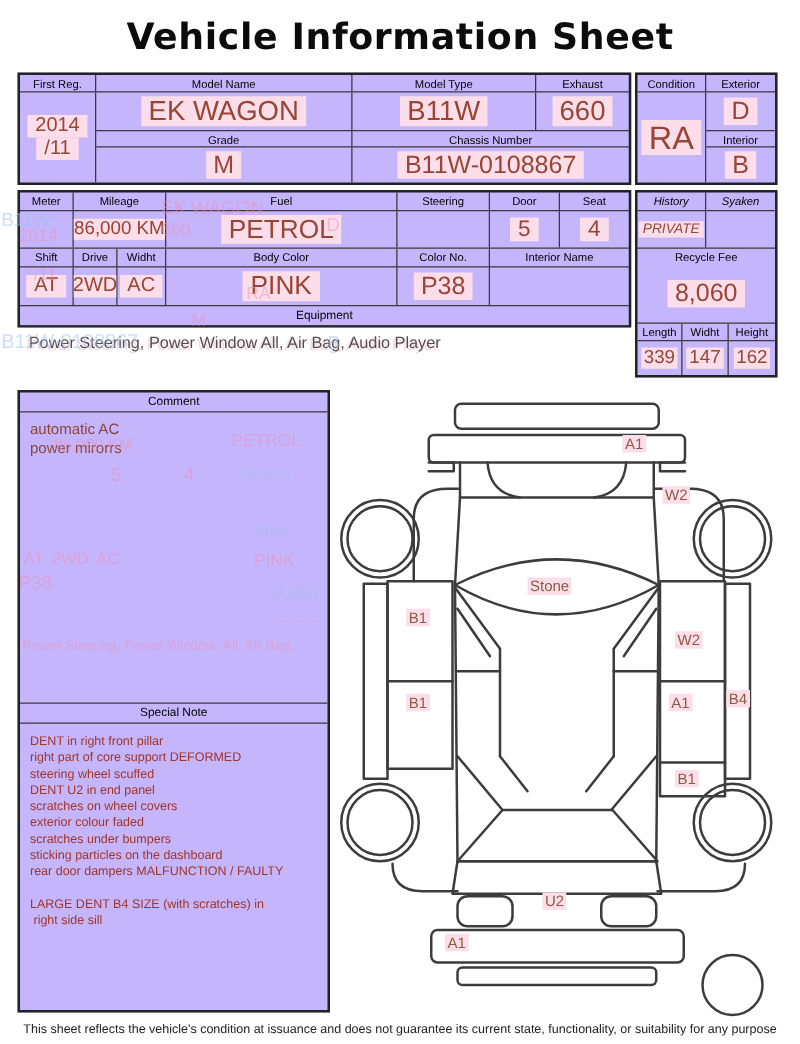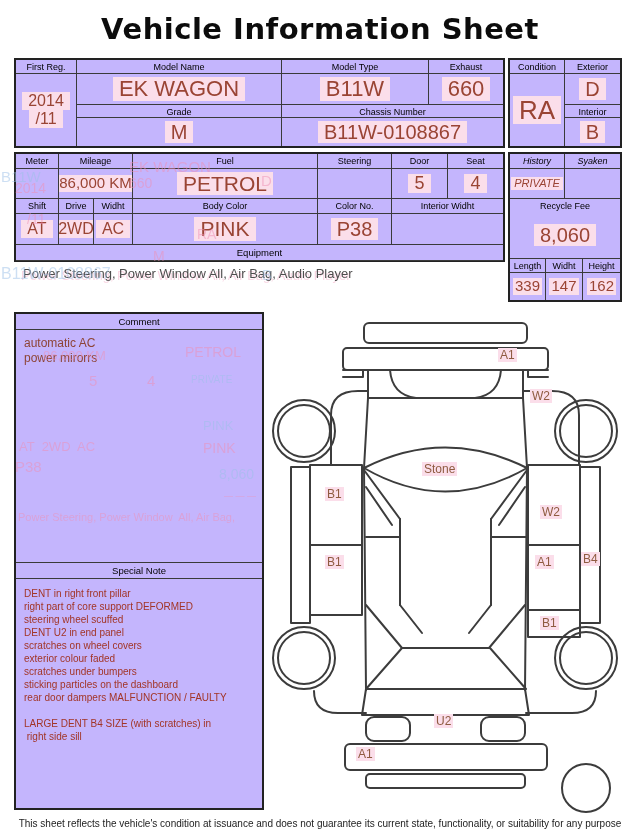--- a/index.html
+++ b/index.html
@@ -124,21 +124,21 @@
       <div class="val fs18">
           <span class="hl">4</span>
         </div>
     </div>
     <div class="grid bb" style="grid-template-columns:43px 35px 39px 185px 74px 111px;grid-template-rows:15px 30px;">
       <div class="hdr br">Shift</div>
       <div class="hdr br">Drive</div>
       <div class="hdr br">Widht</div>
       <div class="hdr br">Body Color</div>
       <div class="hdr br">Color No.</div>
-      <div class="hdr">Interior Widht</div>
+      <div class="hdr">Interior Name</div>
       <div class="val br fs16">
           <span class="hl">AT</span>
         </div>
       <div class="val br fs16">
           <span class="hl" style="padding:0 2px;">2WD</span>
         </div>
       <div class="val br fs16">
           <span class="hl">AC</span>
         </div>
       <div class="val br fs21">

